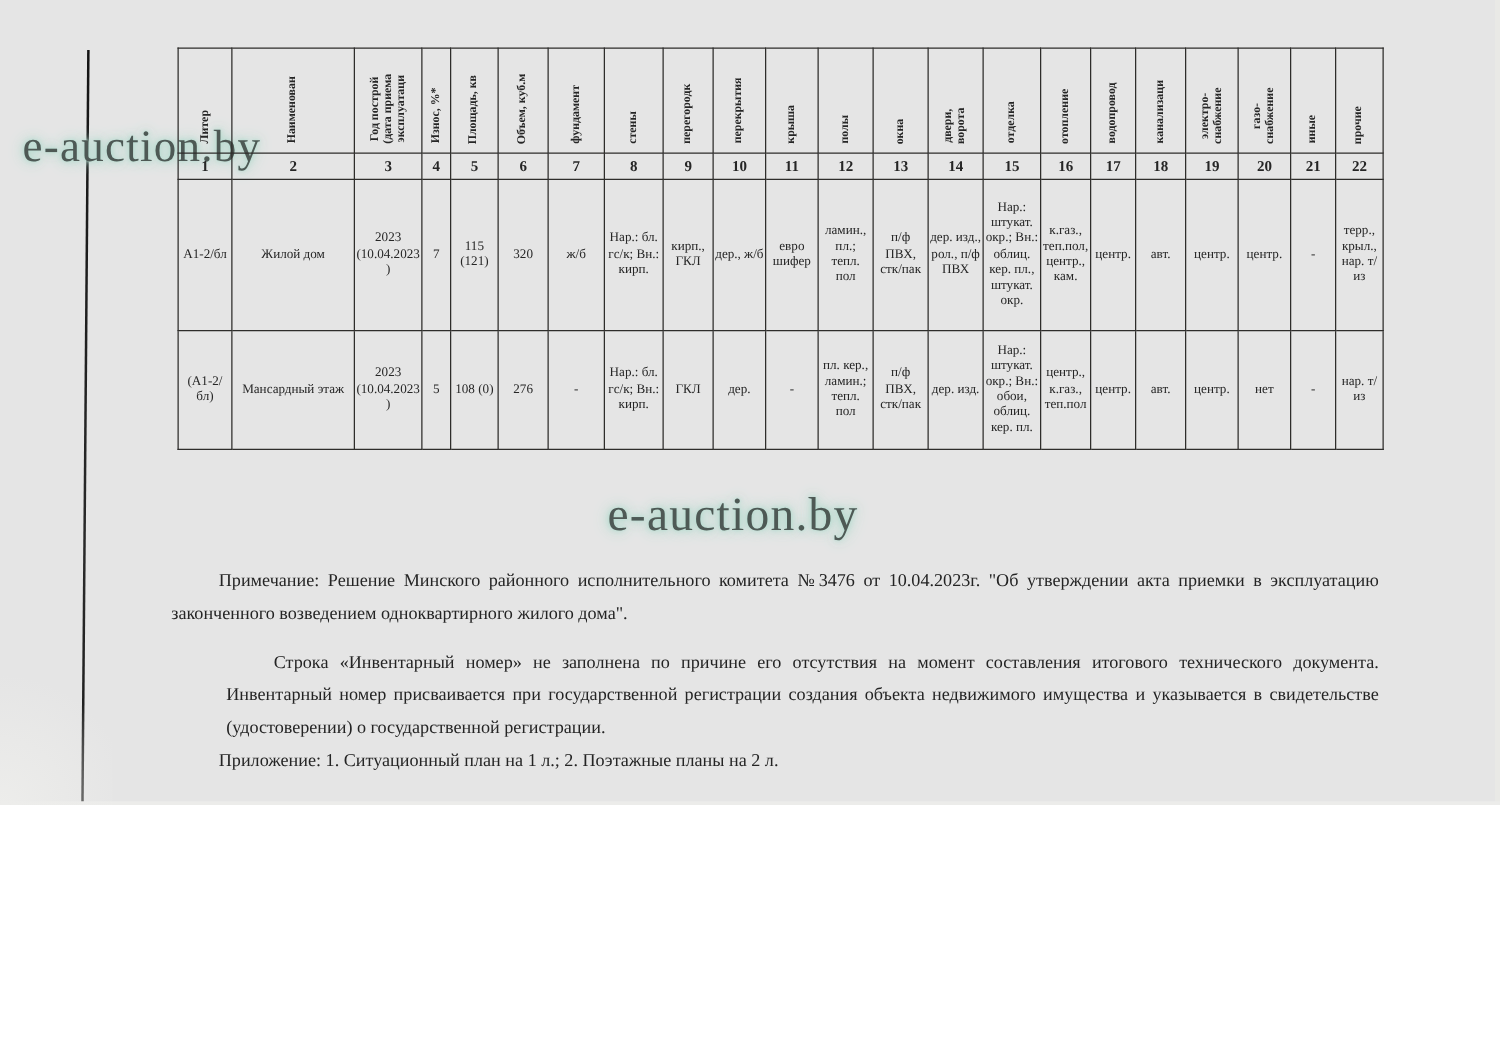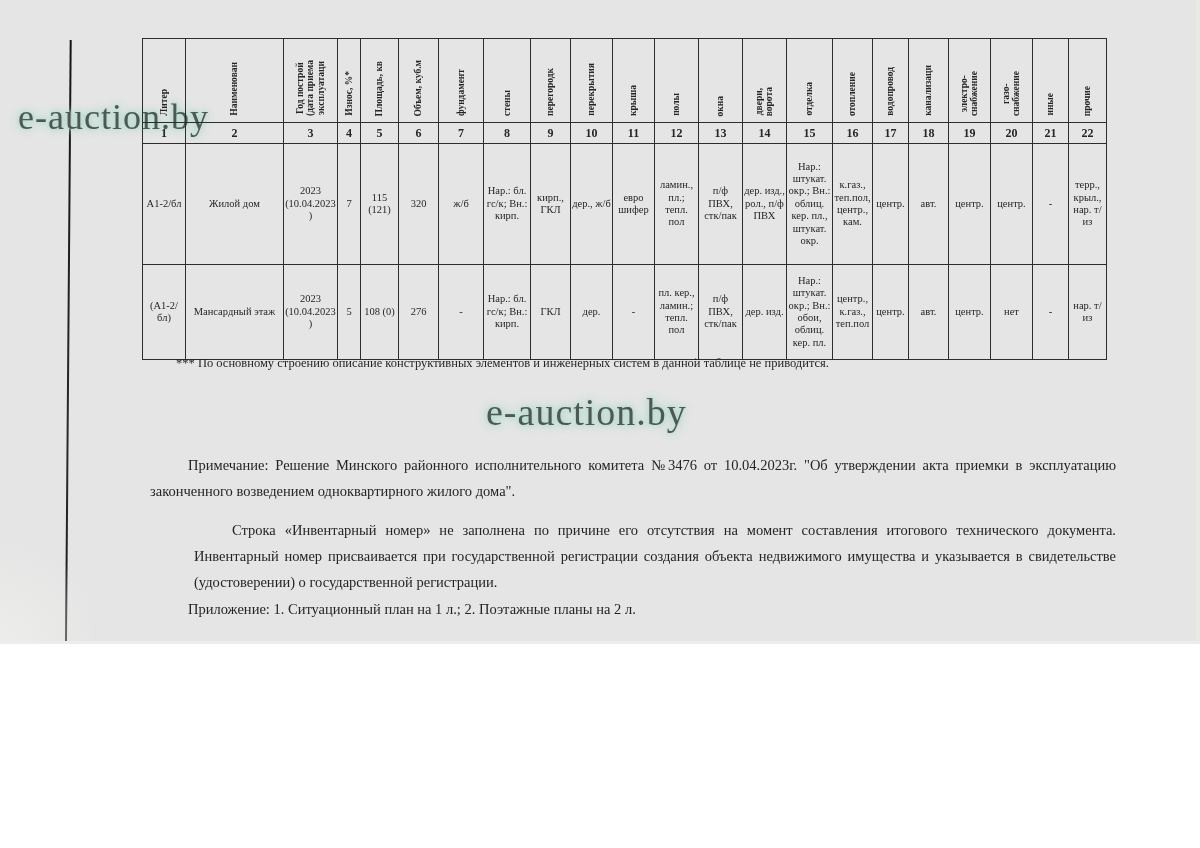--- a/index.html
+++ b/index.html
@@ -65,21 +65,21 @@
   tr.data-row-2 td{height:92px;}
   tbody td{font-size:10.5px;line-height:1.18;}
 
   
   .footnotes{
     position:absolute;left:176px;top:352px;width:940px;
     font-size:12.5px;line-height:23px;color:#262626;
   }
   
   .bodytext{
-    position:absolute;left:150px;top:452px;width:966px;
+    position:absolute;left:137px;top:452px;width:966px;
     font-size:14.5px;line-height:26px;color:#242424;
   }
   .bodytext p{margin:0;text-align:justify;text-indent:38px;}
   .bodytext p.gap{margin-top:13px;margin-left:44px;}
   .bodytext .plain{margin-top:18px;text-align:left;}
   .bodytext .plain2{margin-top:1px;text-align:left;}
 
   .ink-speck{position:absolute;left:1132px;top:648px;font-size:10px;color:#4c4c4c;transform:rotate(8deg);}
   .hand-mark{position:absolute;left:24px;top:742px;transform:rotate(8deg);}
 </style>
@@ -223,21 +223,20 @@
             <td>центр.</td>
             <td>нет</td>
             <td>-</td>
             <td>нар. т/из</td>
           </tr>
         </tbody>
     </table>
   </div>
 
   <div class="footnotes">
-    <div>*** По основному строению описание конструктивных элементов и инженерных систем в данной таблице не приводится.</div>
   </div>
 
   <span class="wm wm2">e-auction.by</span>
 
   <div class="bodytext">
     <p>Примечание: Решение Минского районного исполнительного комитета №3476 от 10.04.2023г. "Об утверждении акта приемки в эксплуатацию законченного возведением одноквартирного жилого дома".</p>
     <p class="gap">Строка «Инвентарный номер» не заполнена по причине его отсутствия на момент составления итогового технического документа. Инвентарный номер присваивается при государственной регистрации создания объекта недвижимого имущества и указывается в свидетельстве (удостоверении) о государственной регистрации.</p>
     <p class="plain2">Приложение: 1. Ситуационный план на 1 л.; 2. Поэтажные планы на 2 л.</p>
   </div>
 

